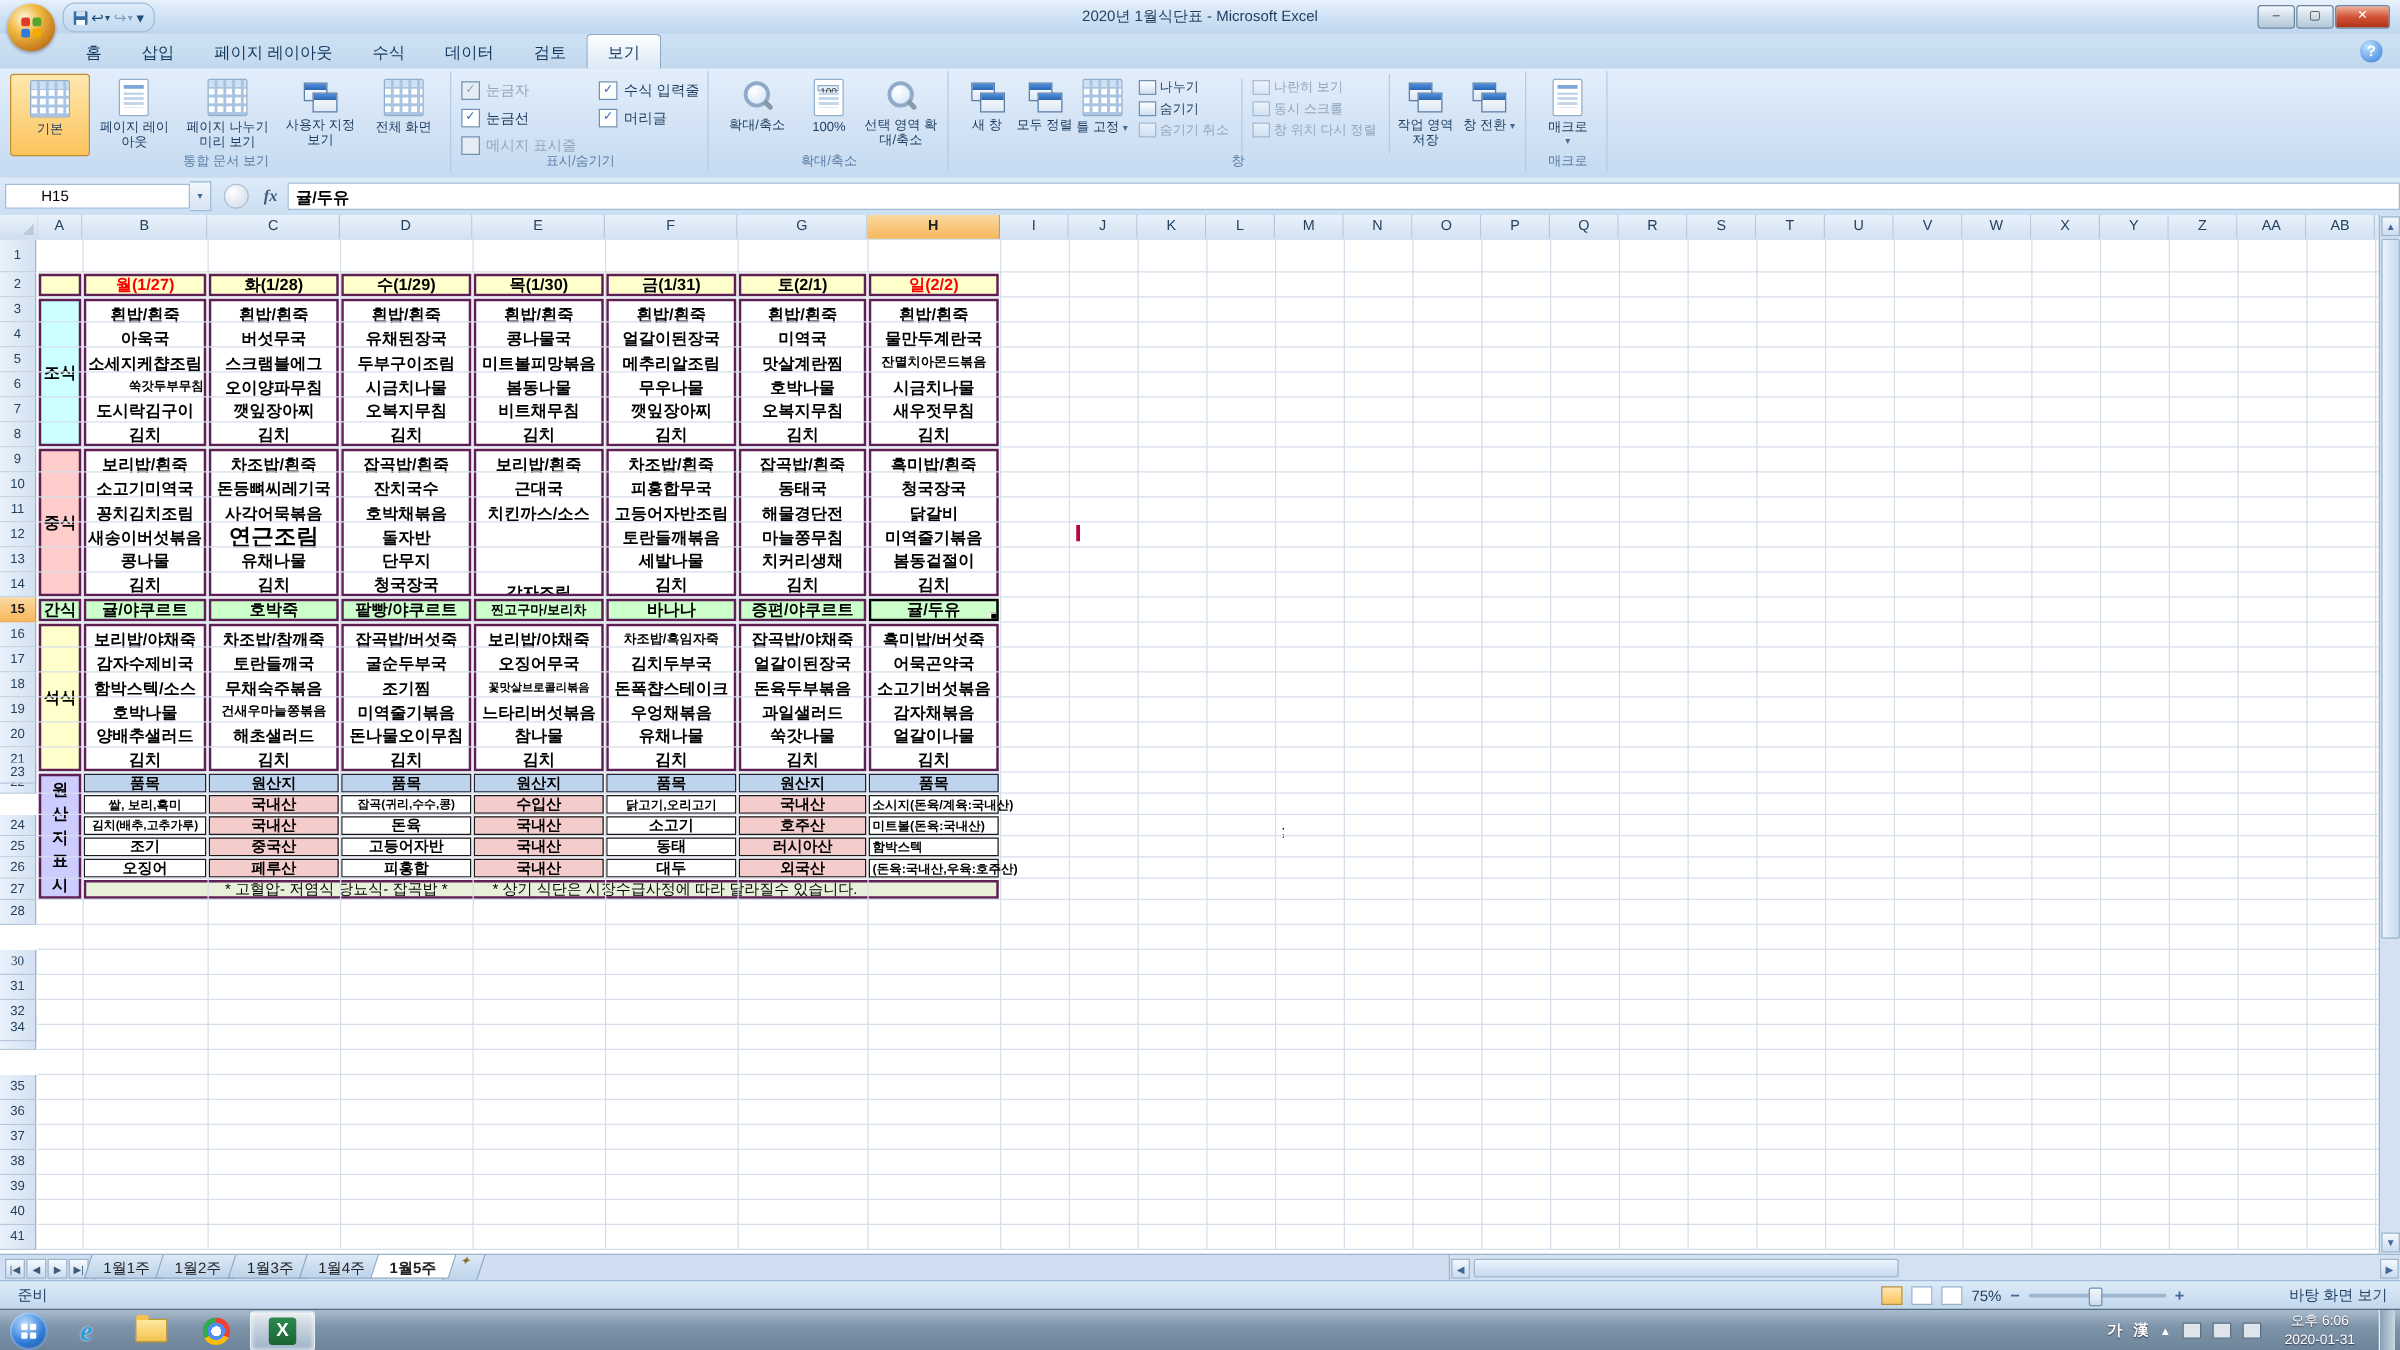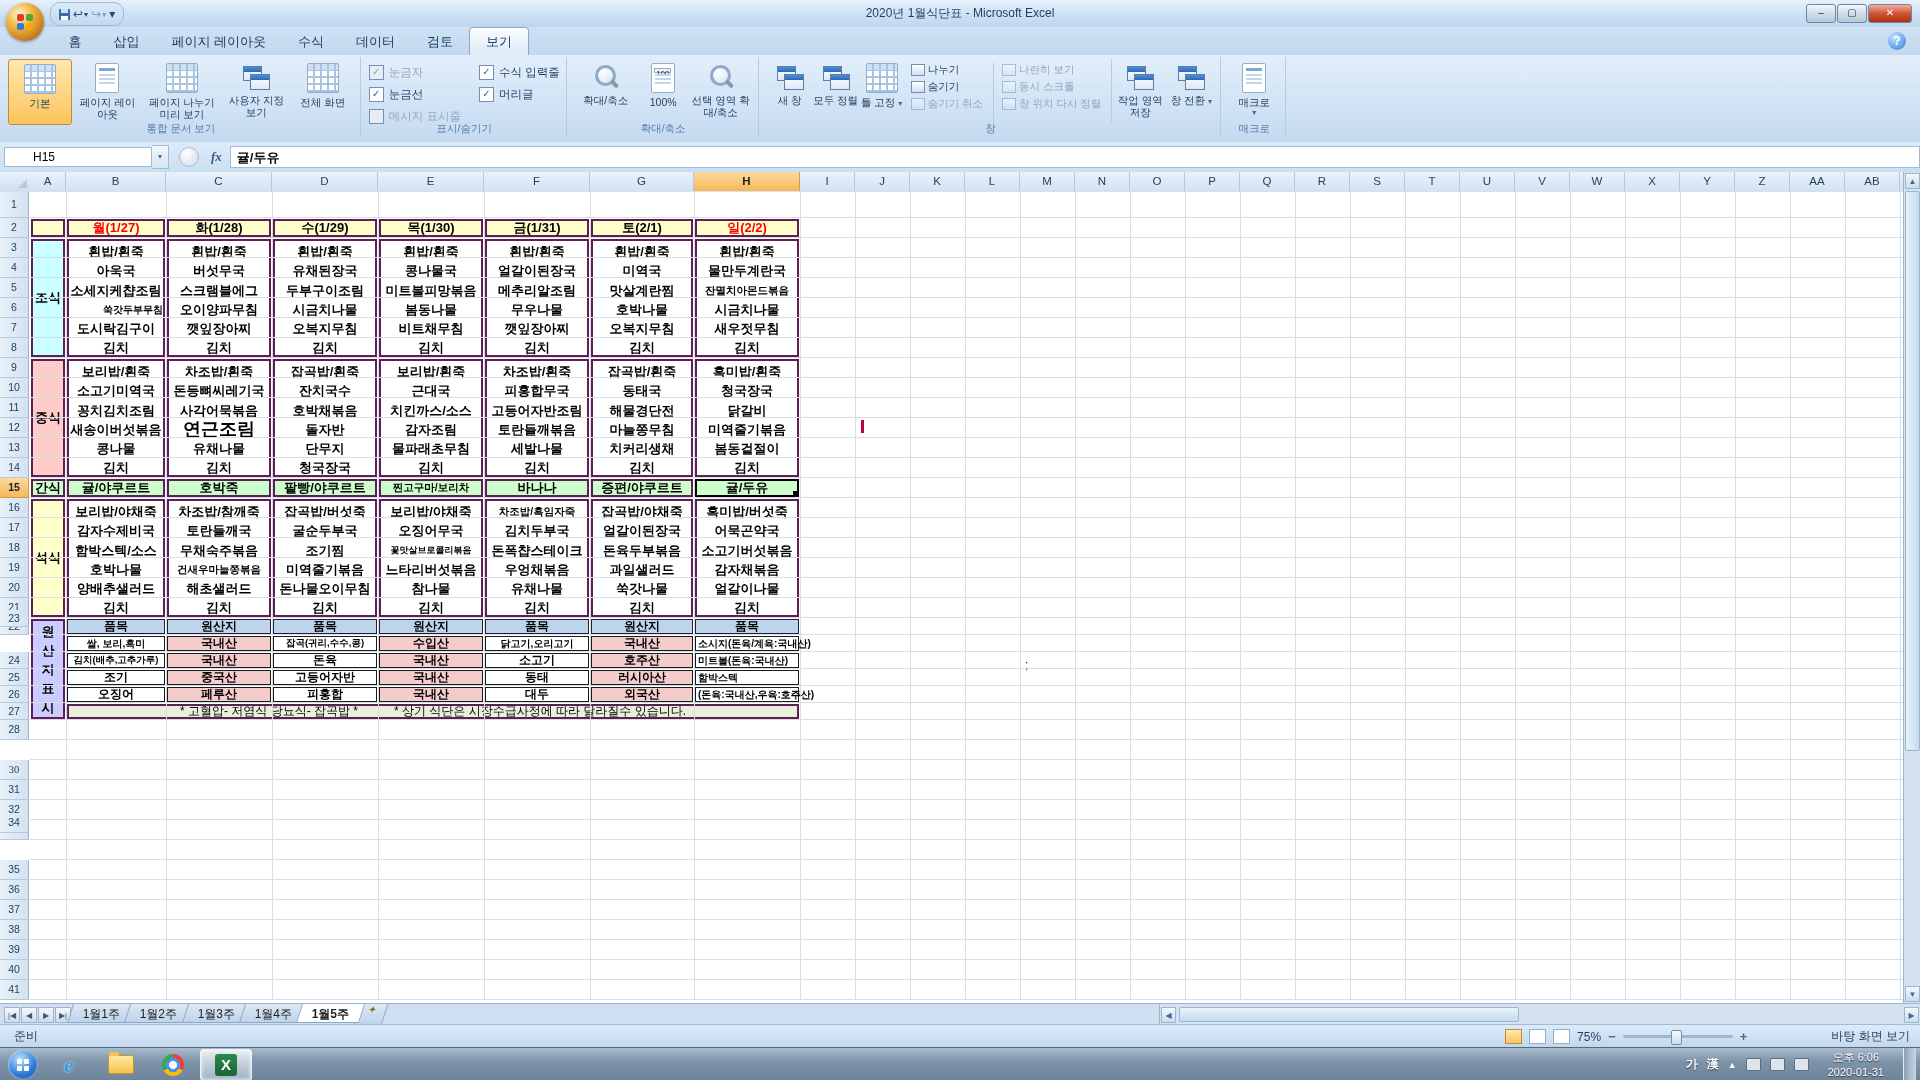--- a/index.html
+++ b/index.html
@@ -467,21 +467,21 @@
         <div class="mline" style="font-size: 13px;">잔치국수</div>
         <div class="mline" style="font-size: 13px;">호박채볶음</div>
         <div class="mline" style="font-size: 13px;">돌자반</div>
         <div class="mline" style="font-size: 13px;">단무지</div>
         <div class="mline" style="font-size: 13px;">청국장국</div>
       </div>
       <div class="box mcell" style="grid-area: 3 / 5;">
         <div class="mline" style="font-size: 13px;">보리밥/흰죽</div>
         <div class="mline" style="font-size: 13px;">근대국</div>
         <div class="mline" style="font-size: 13px;">치킨까스/소스</div>
-        <div class="mline" style="font-size: 13px;">감자조림</div>
+        <div class="mline" style="font-size: 13px; margin-top: 44px;">감자조림</div>
         <div class="mline" style="font-size: 13px;">물파래초무침</div>
         <div class="mline" style="font-size: 13px;">김치</div>
       </div>
       <div class="box mcell" style="grid-area: 3 / 6;">
         <div class="mline" style="font-size: 13px;">차조밥/흰죽</div>
         <div class="mline" style="font-size: 13px;">피홍합무국</div>
         <div class="mline" style="font-size: 13px;">고등어자반조림</div>
         <div class="mline" style="font-size: 13px;">토란들깨볶음</div>
         <div class="mline" style="font-size: 13px;">세발나물</div>
         <div class="mline" style="font-size: 13px;">김치</div>

